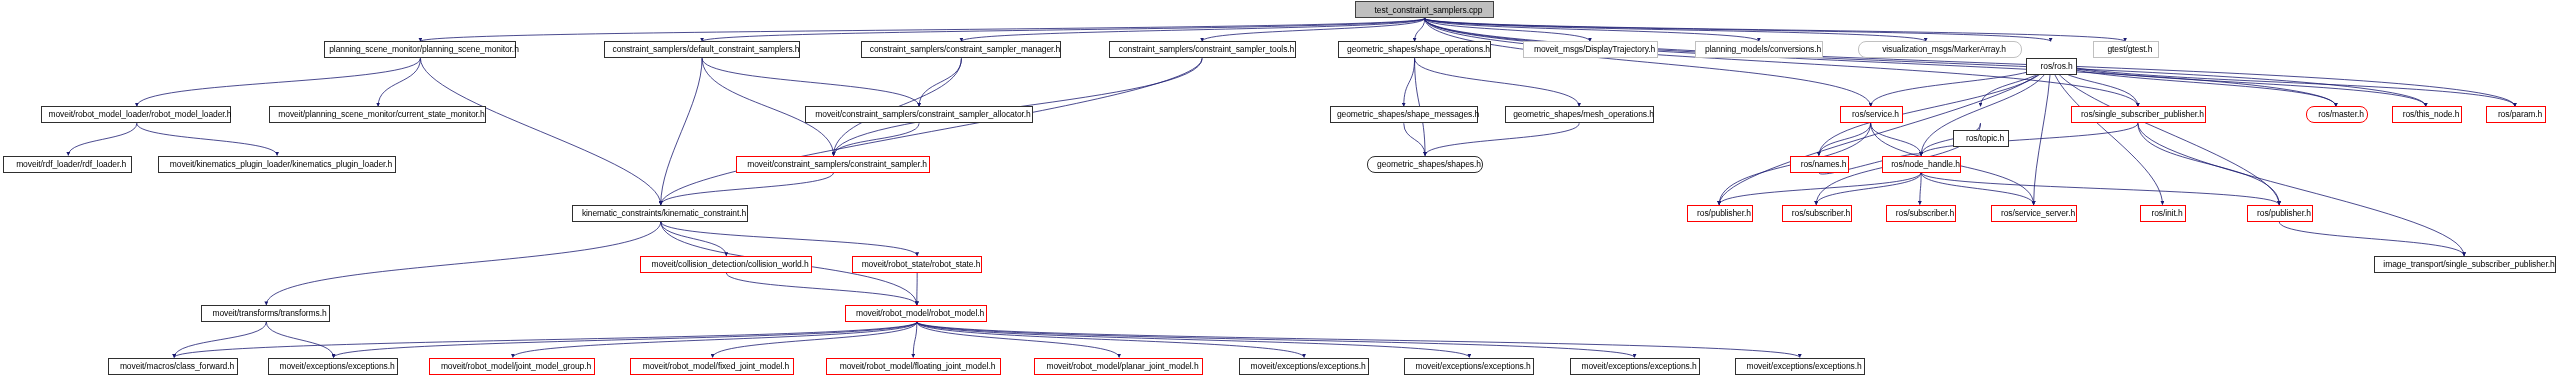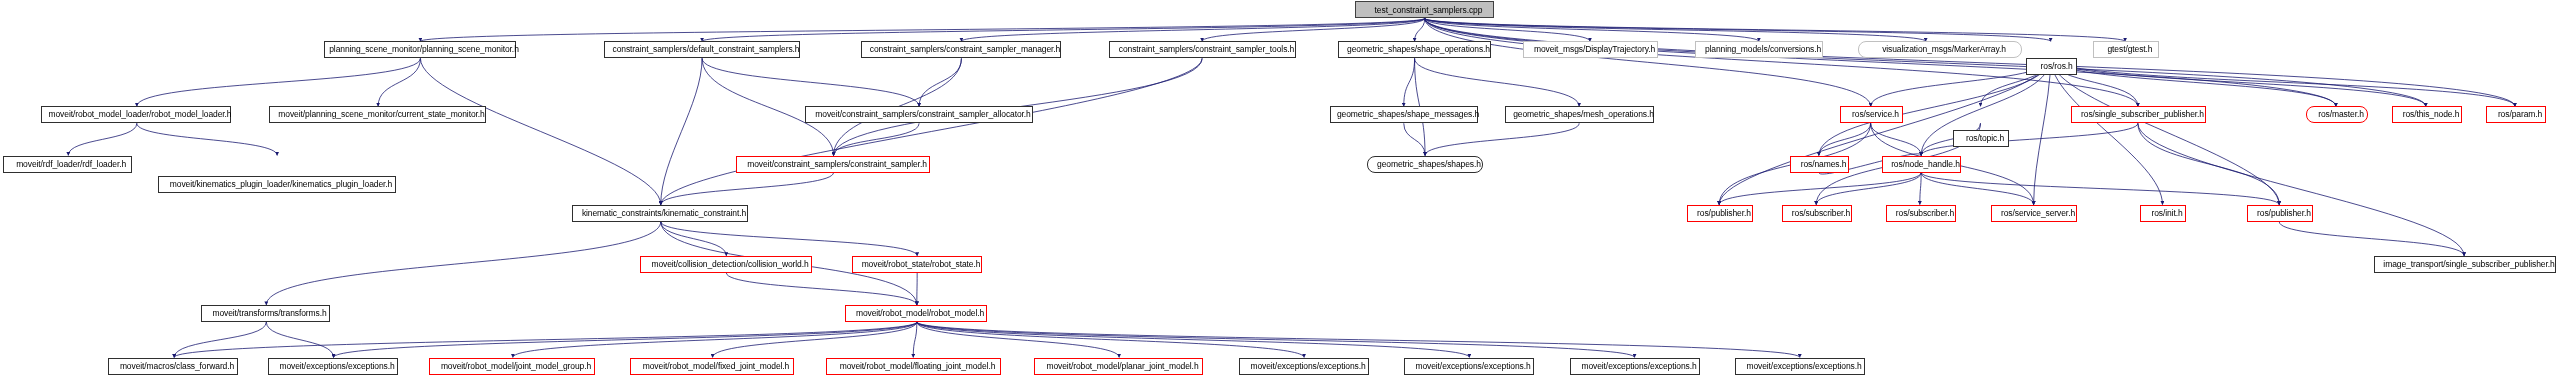--- a/index.html
+++ b/index.html
@@ -214,21 +214,21 @@
       </div>
       <div class="node red" style="left: 2392px; top: 106px; width: 70px;">
         <span class="lbl">ros/this_node.h</span>
       </div>
       <div class="node red" style="left: 2486px; top: 106px; width: 60px;">
         <span class="lbl">ros/param.h</span>
       </div>
       <div class="node blackish" style="left: 2.6px; top: 156px; width: 129px;">
         <span class="lbl">moveit/rdf_loader/rdf_loader.h</span>
       </div>
-      <div class="node blackish" style="left: 158px; top: 156px; width: 238px; margin-top: 20px;">
+      <div class="node blackish" style="left: 158px; top: 156px; width: 238px;">
         <span class="lbl">moveit/kinematics_plugin_loader/kinematics_plugin_loader.h</span>
       </div>
       <div class="node red" style="left: 736px; top: 156px; width: 194px;">
         <span class="lbl">moveit/constraint_samplers/constraint_sampler.h</span>
       </div>
       <div class="node blackish" style="left: 1367px; top: 156px; width: 116px; border-radius: 8px;">
         <span class="lbl">geometric_shapes/shapes.h</span>
       </div>
       <div class="node red" style="left: 1790px; top: 156px; width: 59px;">
         <span class="lbl">ros/names.h</span>

